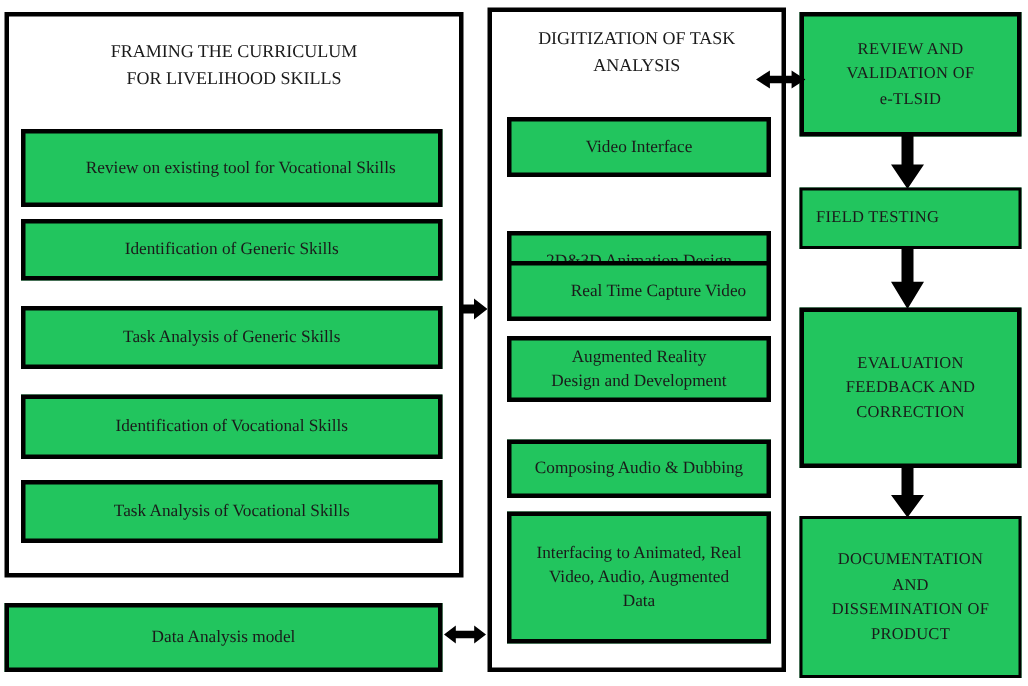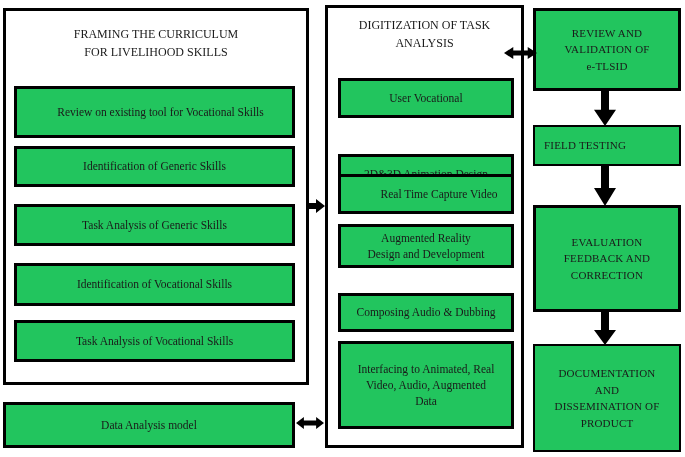--- a/index.html
+++ b/index.html
@@ -113,21 +113,21 @@
   </div>
   <div class="box" id="data-box">
     <span class="lbl">Data Analysis model</span>
   </div>
 
   <div class="panel" id="mid-panel">
     <div class="title" id="mid-title">DIGITIZATION OF TASK
 ANALYSIS</div>
   </div>
   <div class="box ms" id="ms0">
-    <span class="lbl">User Vocational</span>
+    <span class="lbl">Video Interface</span>
   </div>
   <div class="box ms" id="ms1">
     <span class="lbl">2D&amp;3D Animation Design</span>
   </div>
   <div class="box ms" id="ms2">
     <span class="lbl">Real Time Capture Video</span>
   </div>
   <div class="box ms" id="ms3">
     <span class="lbl">Augmented Reality
 Design and Development</span>

